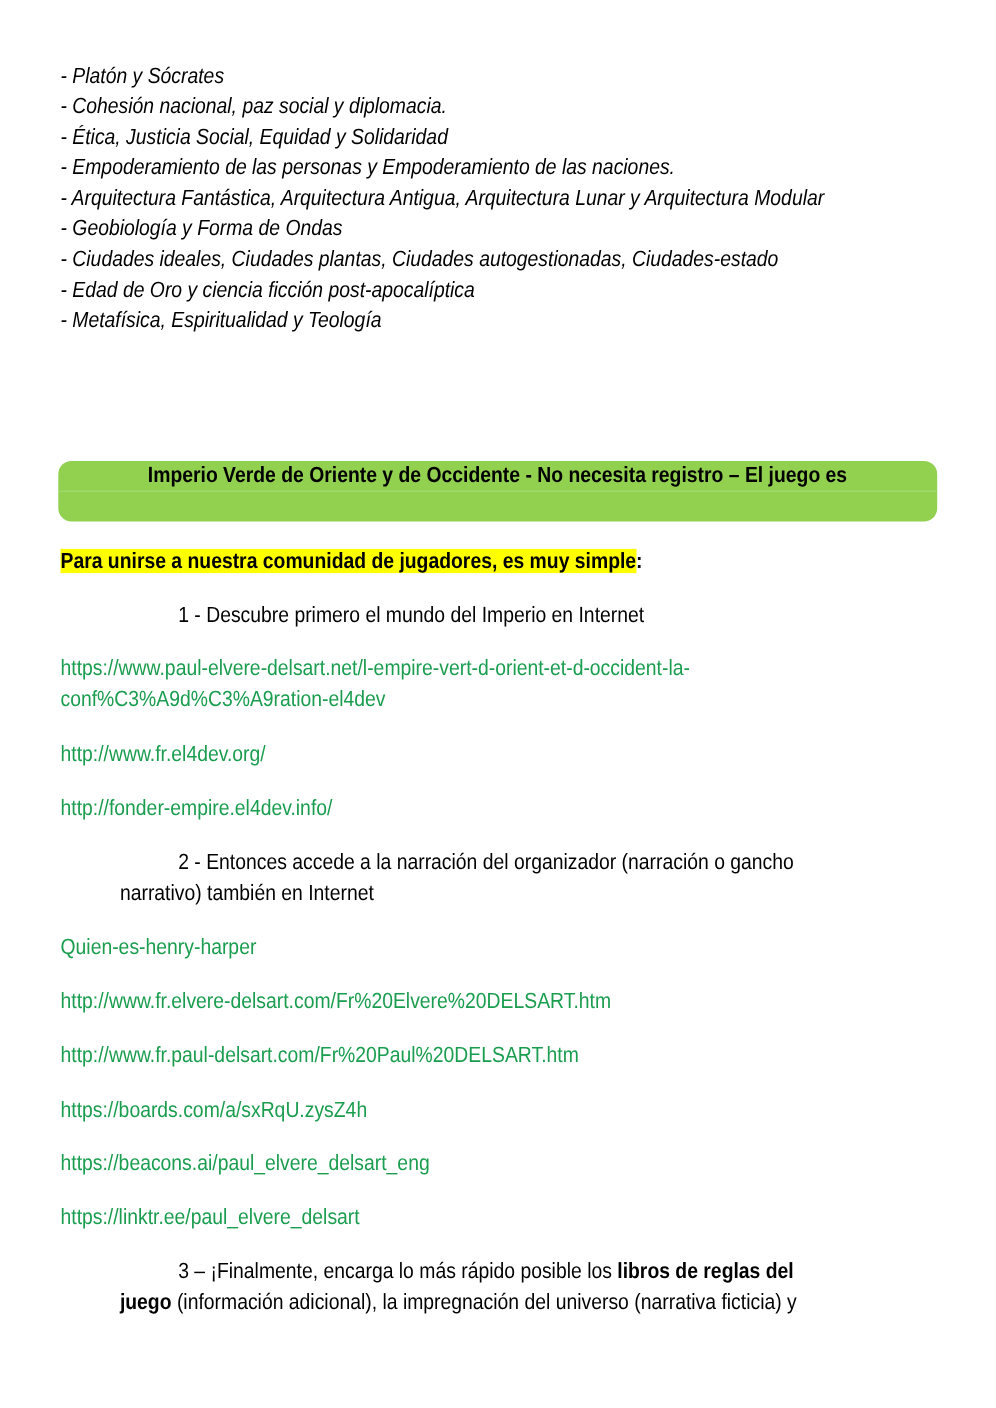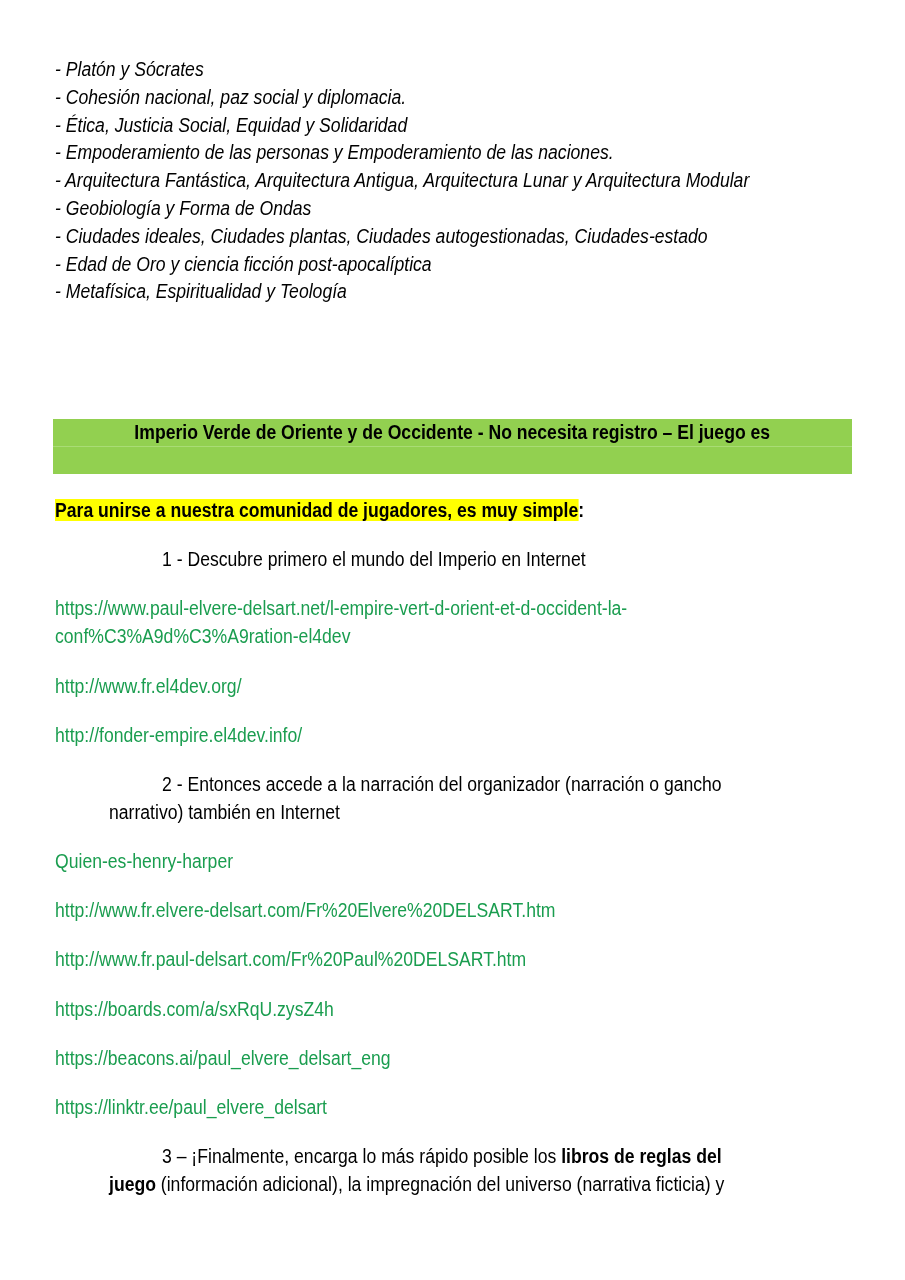--- a/index.html
+++ b/index.html
@@ -4,21 +4,21 @@
   <style>
     html, body { margin: 0; padding: 0; background: #ffffff; }
     body { width: 905px; height: 1280px; position: relative; overflow: hidden;
            font-family: "Liberation Sans", sans-serif; color: #000; }
     .page { position: absolute; left: 0; top: 0; width: 905px; height: 1007px; }
     .list { position: absolute; left: 55px; top: 56px; margin: 0; padding: 0; list-style: none; }
     .list li { font-style: italic; font-size: 20px; line-height: 27.8px; white-space: nowrap;
                transform: scaleX(0.88); transform-origin: left center; }
     .banner { position: absolute; left: 53px; top: 419px; width: 799px; height: 55px;
               background: #92d050; text-align: center; font-weight: bold; font-size: 20px;
-              line-height: 27px; }
+              line-height: 27px; border-radius: 12px; }
     .banner span { display: inline-block; transform: scaleX(0.88); transform-origin: center; white-space: nowrap; }
     .banner .divider { position: absolute; left: 0; right: 0; top: 27px; height: 1px; background: #a9dc75; }
     .highlight-line { position: absolute; left: 55px; top: 496px; font-weight: bold; font-size: 20px;
                       line-height: 28px; white-space: nowrap; transform: scaleX(0.88); transform-origin: left center; }
     .highlight-line .hl { background: #ffff00; }
     .step { position: absolute; font-size: 20px; line-height: 28px; white-space: nowrap;
             transform: scaleX(0.88); transform-origin: left center; }
     .link { position: absolute; left: 55px; font-size: 20px; line-height: 28px; color: #1a9d4f;
             white-space: nowrap; transform: scaleX(0.88); transform-origin: left center; text-decoration: none; cursor: pointer; }
     b { font-weight: bold; }

